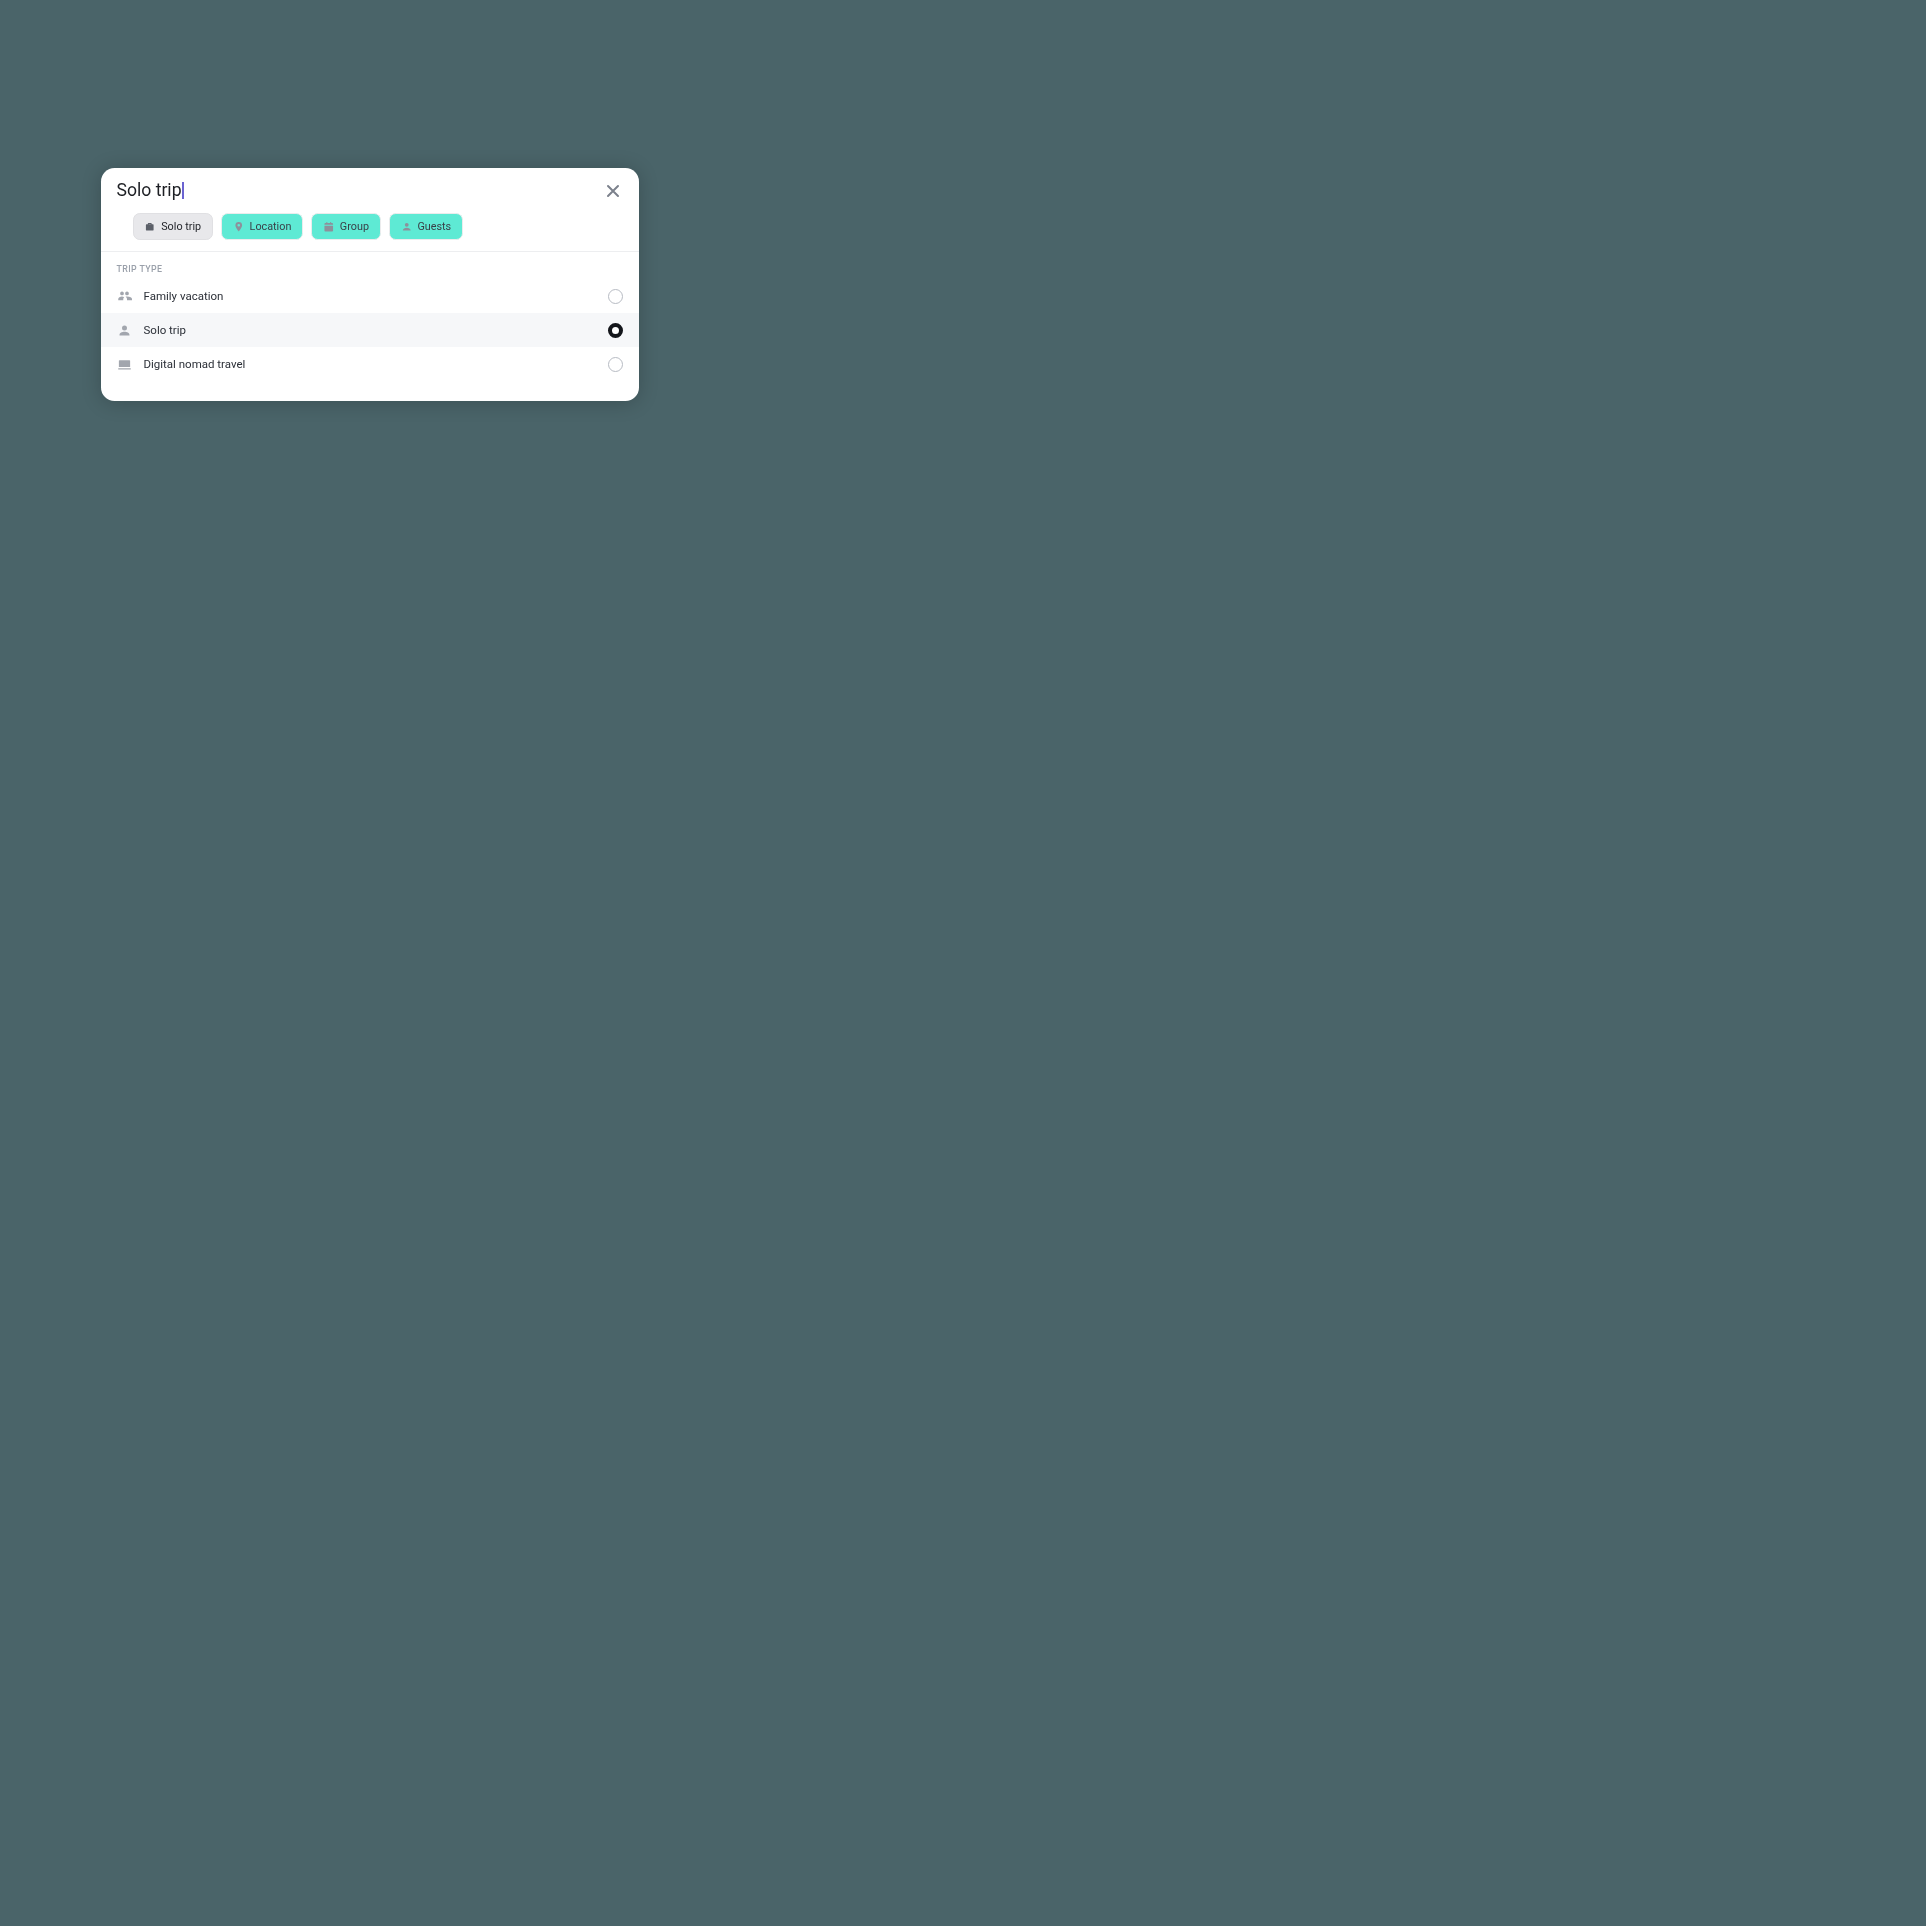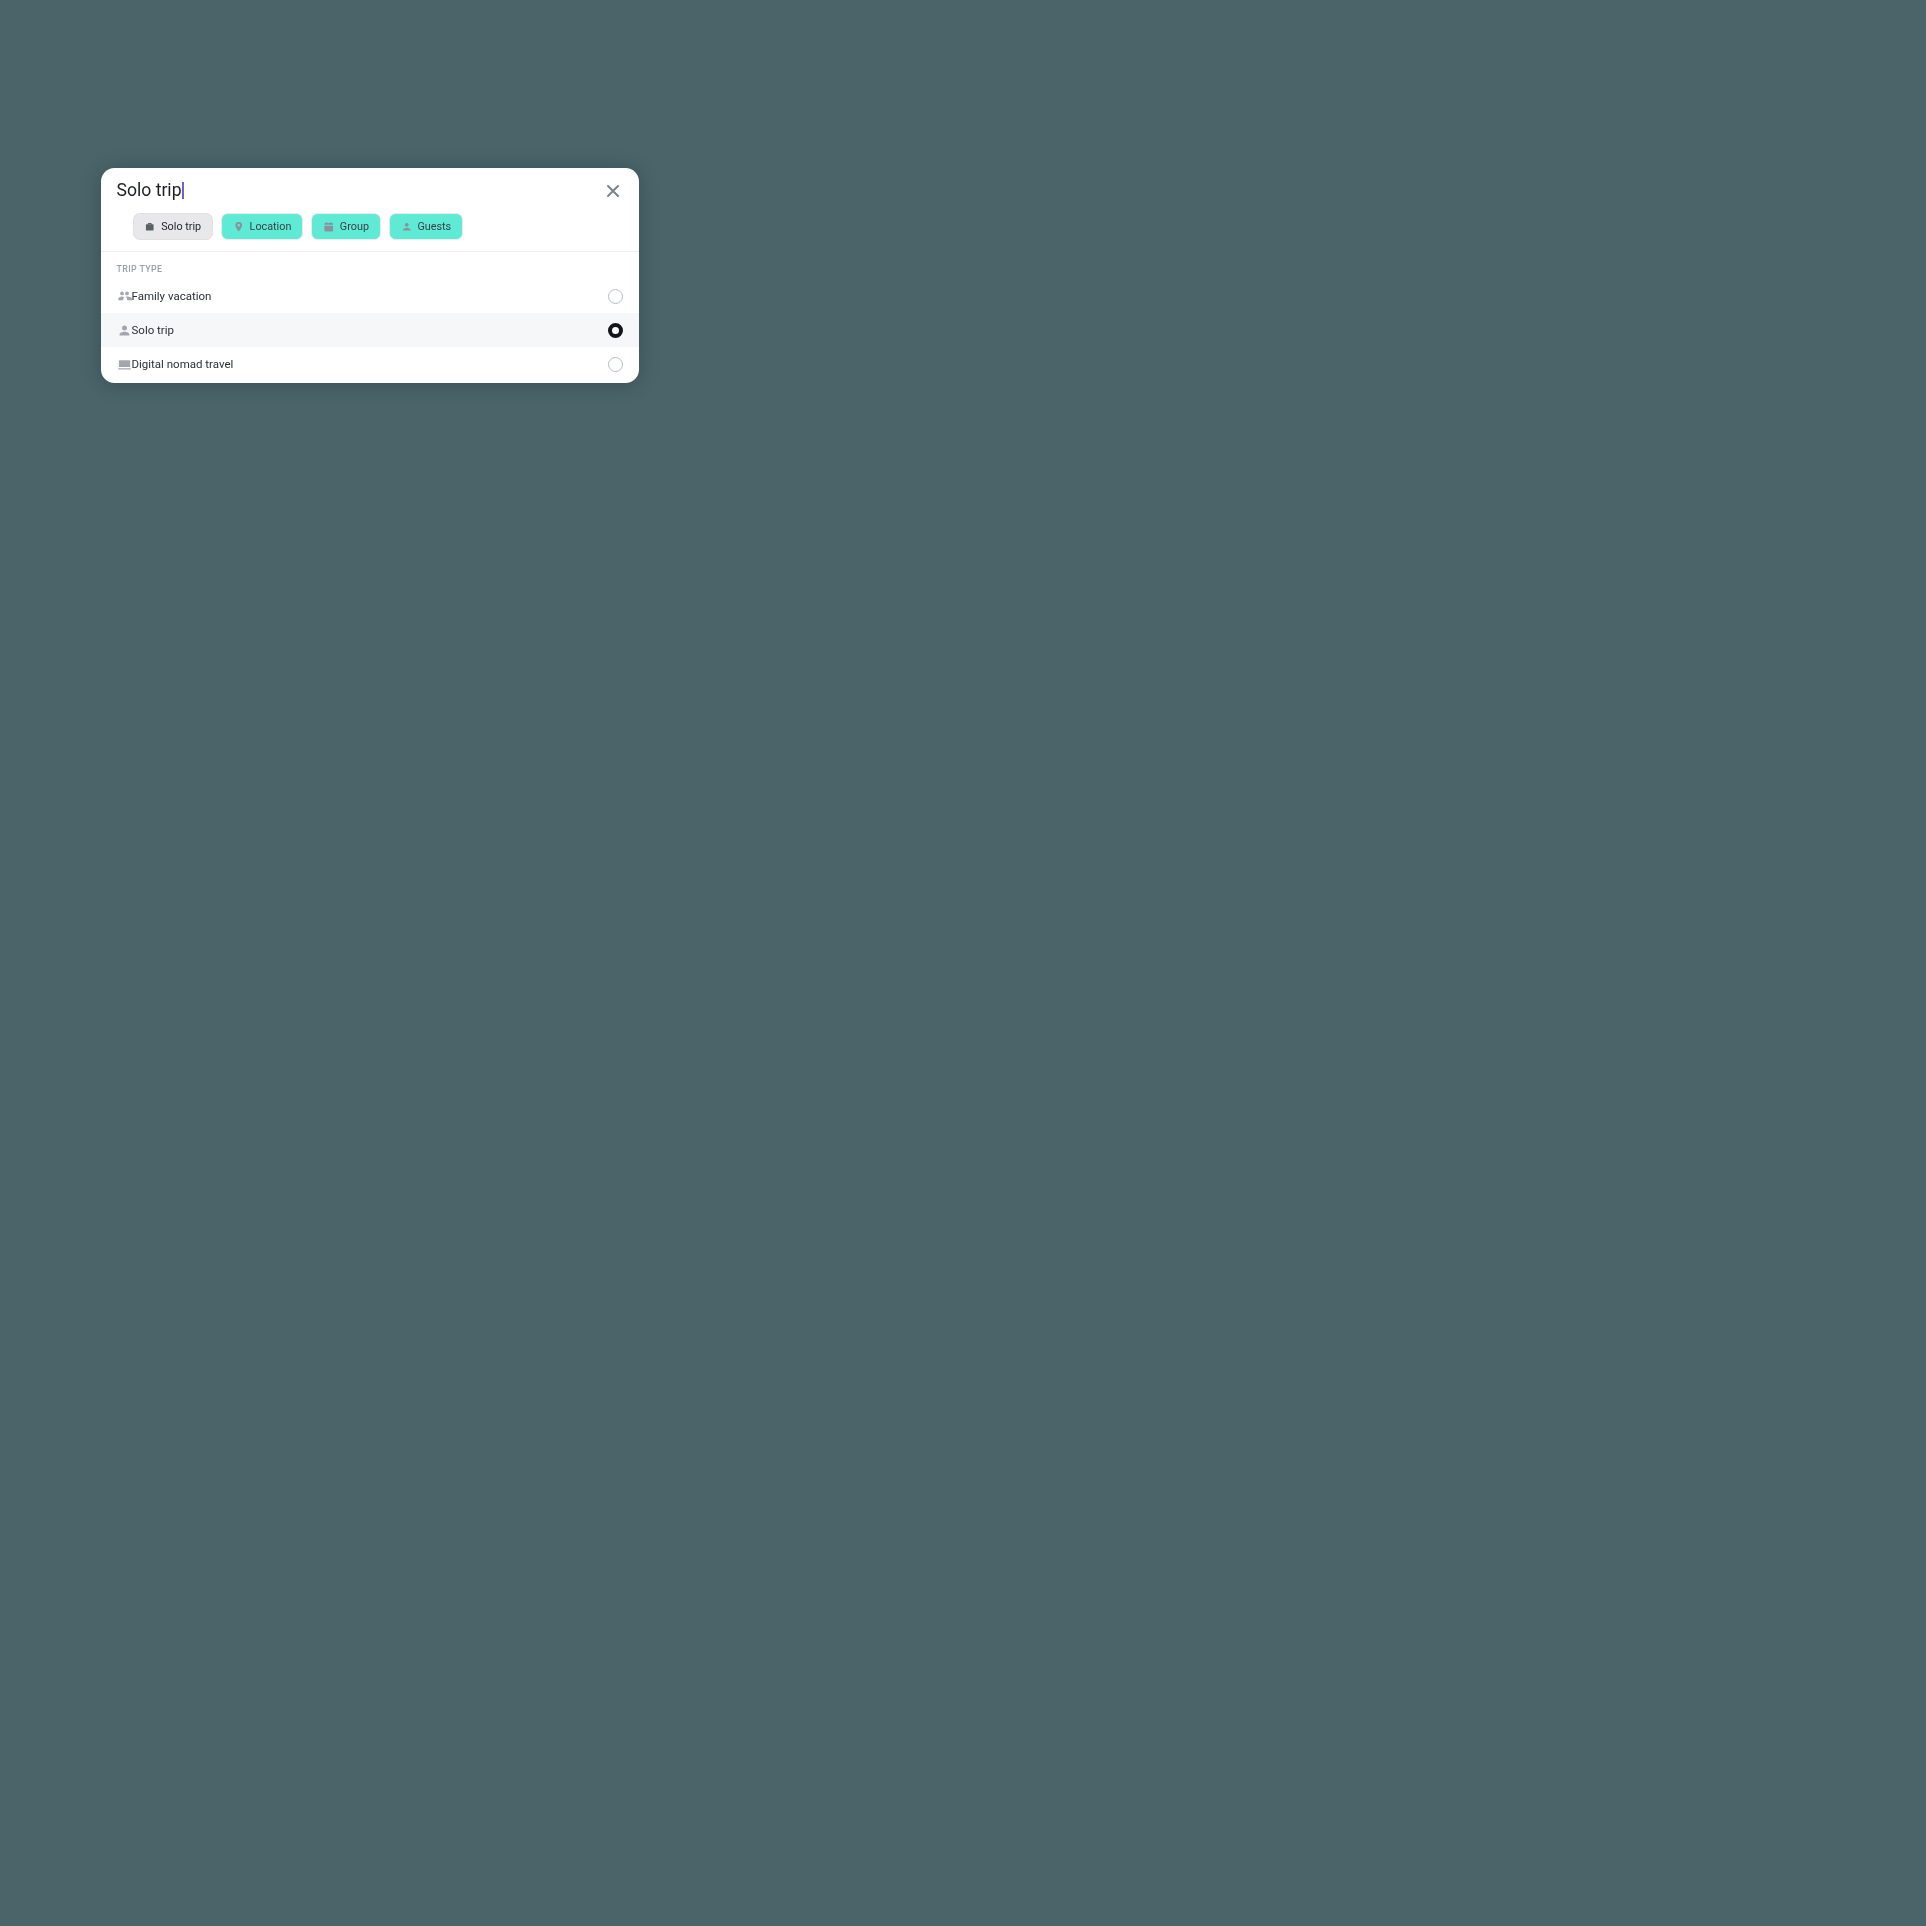--- a/index.html
+++ b/index.html
@@ -12,21 +12,21 @@
       align-items: flex-start;
       justify-content: center;
       padding-top: 168px;
     }
     .modal {
       width: 538px;
       background: #ffffff;
       border-radius: 13.5px;
       box-shadow: 0 1.4px 20px rgba(0,0,0,0.2);
       overflow: hidden;
-      padding-bottom: 2px;
+      padding-bottom: 20px;
     }
     .modal-header {
       position: relative;
       padding: 12px 16px 0 16px;
     }
     .search-row {
       display: flex;
       align-items: center;
       justify-content: space-between;
     }
@@ -98,20 +98,21 @@
       justify-content: space-between;
       padding: 9.5px 16px;
       cursor: pointer;
     }
     .option.selected {
       background: #f6f7f9;
     }
     .option-left {
       display: flex;
       align-items: center;
+      gap: 12px;
     }
     .option-left .icon { width: 15px; height: 15px; display:flex; align-items:center; justify-content:center; }
     .option-left svg { width: 15px; height: 15px; fill: #a2a6ae; }
     .option-label {
       font-size: 11.5px;
       color: #2b2f37;
     }
     .radio {
       width: 15px; height: 15px;
       border: 1.4px solid #b7bbc3;

